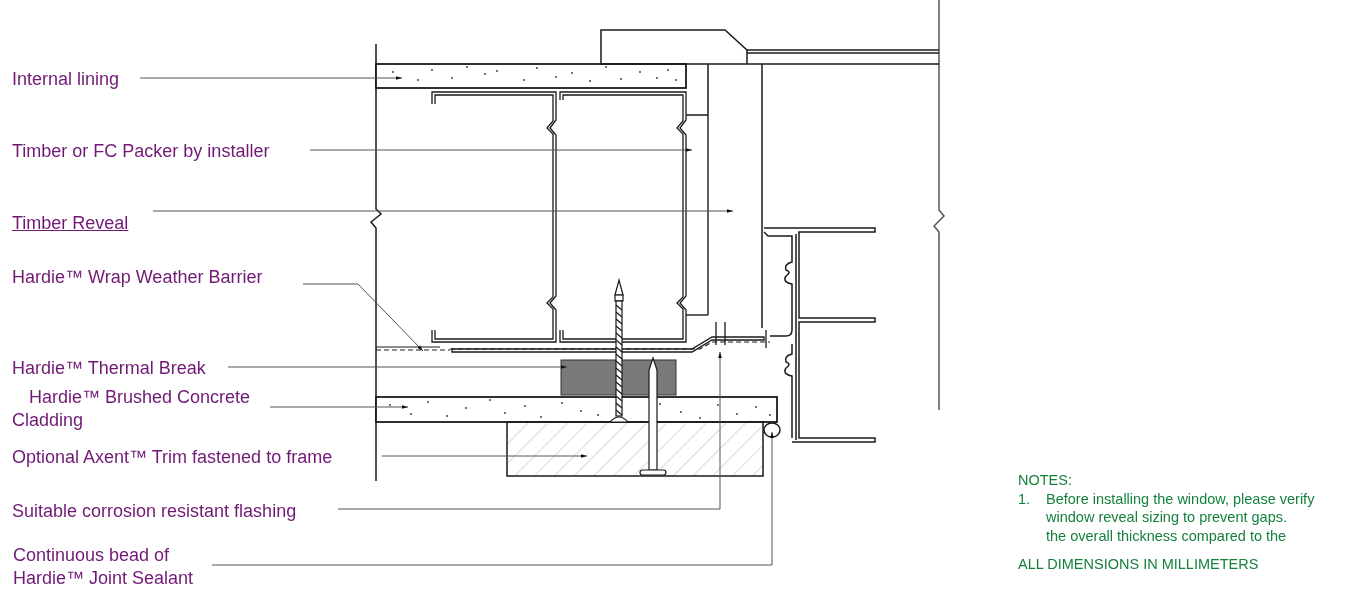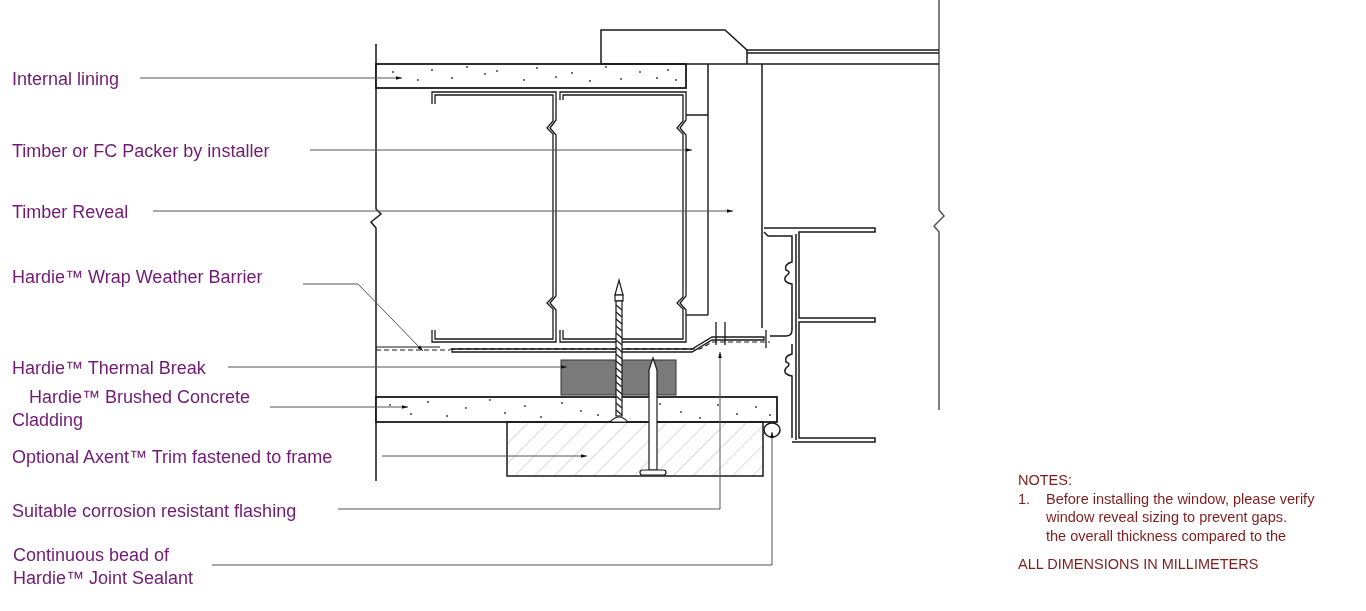--- a/index.html
+++ b/index.html
@@ -1,19 +1,19 @@
 <!DOCTYPE html>
 <html><head>
 <meta charset="utf-8">
 <style>
   html, body { margin:0; padding:0; background:#ffffff; }
   body { width:1366px; height:611px; position:relative; overflow:hidden;
          font-family:"Liberation Sans", sans-serif; color:#111; }
   .label { position:absolute; font-size:18px; line-height:22px; white-space:nowrap; color:#701a75; }
-  .notes { position:absolute; left:1018px; top:471px; font-size:14.5px; line-height:18.5px; color:#7f1d1d; }
+  .notes { position:absolute; left:1018px; top:471px; font-size:14.5px; line-height:18.5px; color:#15803d; }
   .notes .item { display:flex; }
   .notes .num { width:28px; }
   .notes .gap { height:10px; }
   svg#drawing { position:absolute; left:0; top:0; }
 </style>
 </head>
 <body>
 
 <svg id="drawing" width="1366" height="611" viewBox="0 0 1366 611" xmlns="http://www.w3.org/2000/svg">
   <defs>
@@ -150,21 +150,21 @@
     <line x1="228" y1="367" x2="567" y2="367"></line>
     <line x1="270" y1="407" x2="408" y2="407"></line>
     <line x1="382" y1="456" x2="587" y2="456"></line>
     <path d="M338,509 L720,509 L720,352"></path>
     <path d="M212,565 L772,565 L772,432"></path>
   </g>
 </svg>
 
 <div class="label" style="left:12px;top:68px;">Internal lining</div>
 <div class="label" style="left:12px;top:140px;">Timber or FC Packer by installer</div>
-<div class="label" style="left:12px;top:201px;">Timber Reveal</div>
+<div class="label" style="left:12px;top:212px;text-decoration:underline;">Timber Reveal</div>
 <div class="label" style="left:12px;top:266px;">Hardie™ Wrap Weather Barrier</div>
 <div class="label" style="left:12px;top:357px;">Hardie™ Thermal Break</div>
 <div class="label" style="left:12px;top:386px;margin-left:17px;">Hardie™ Brushed Concrete</div>
 <div class="label" style="left:12px;top:409px;">Cladding</div>
 <div class="label" style="left:12px;top:446px;">Optional Axent™ Trim fastened to frame</div>
 <div class="label" style="left:12px;top:500px;text-align:center;">Suitable corrosion resistant flashing</div>
 <div class="label" style="left:13px;top:544px;">Continuous bead of</div>
 <div class="label" style="left:13px;top:567px;">Hardie™ Joint Sealant</div>
 
 <div class="notes">

